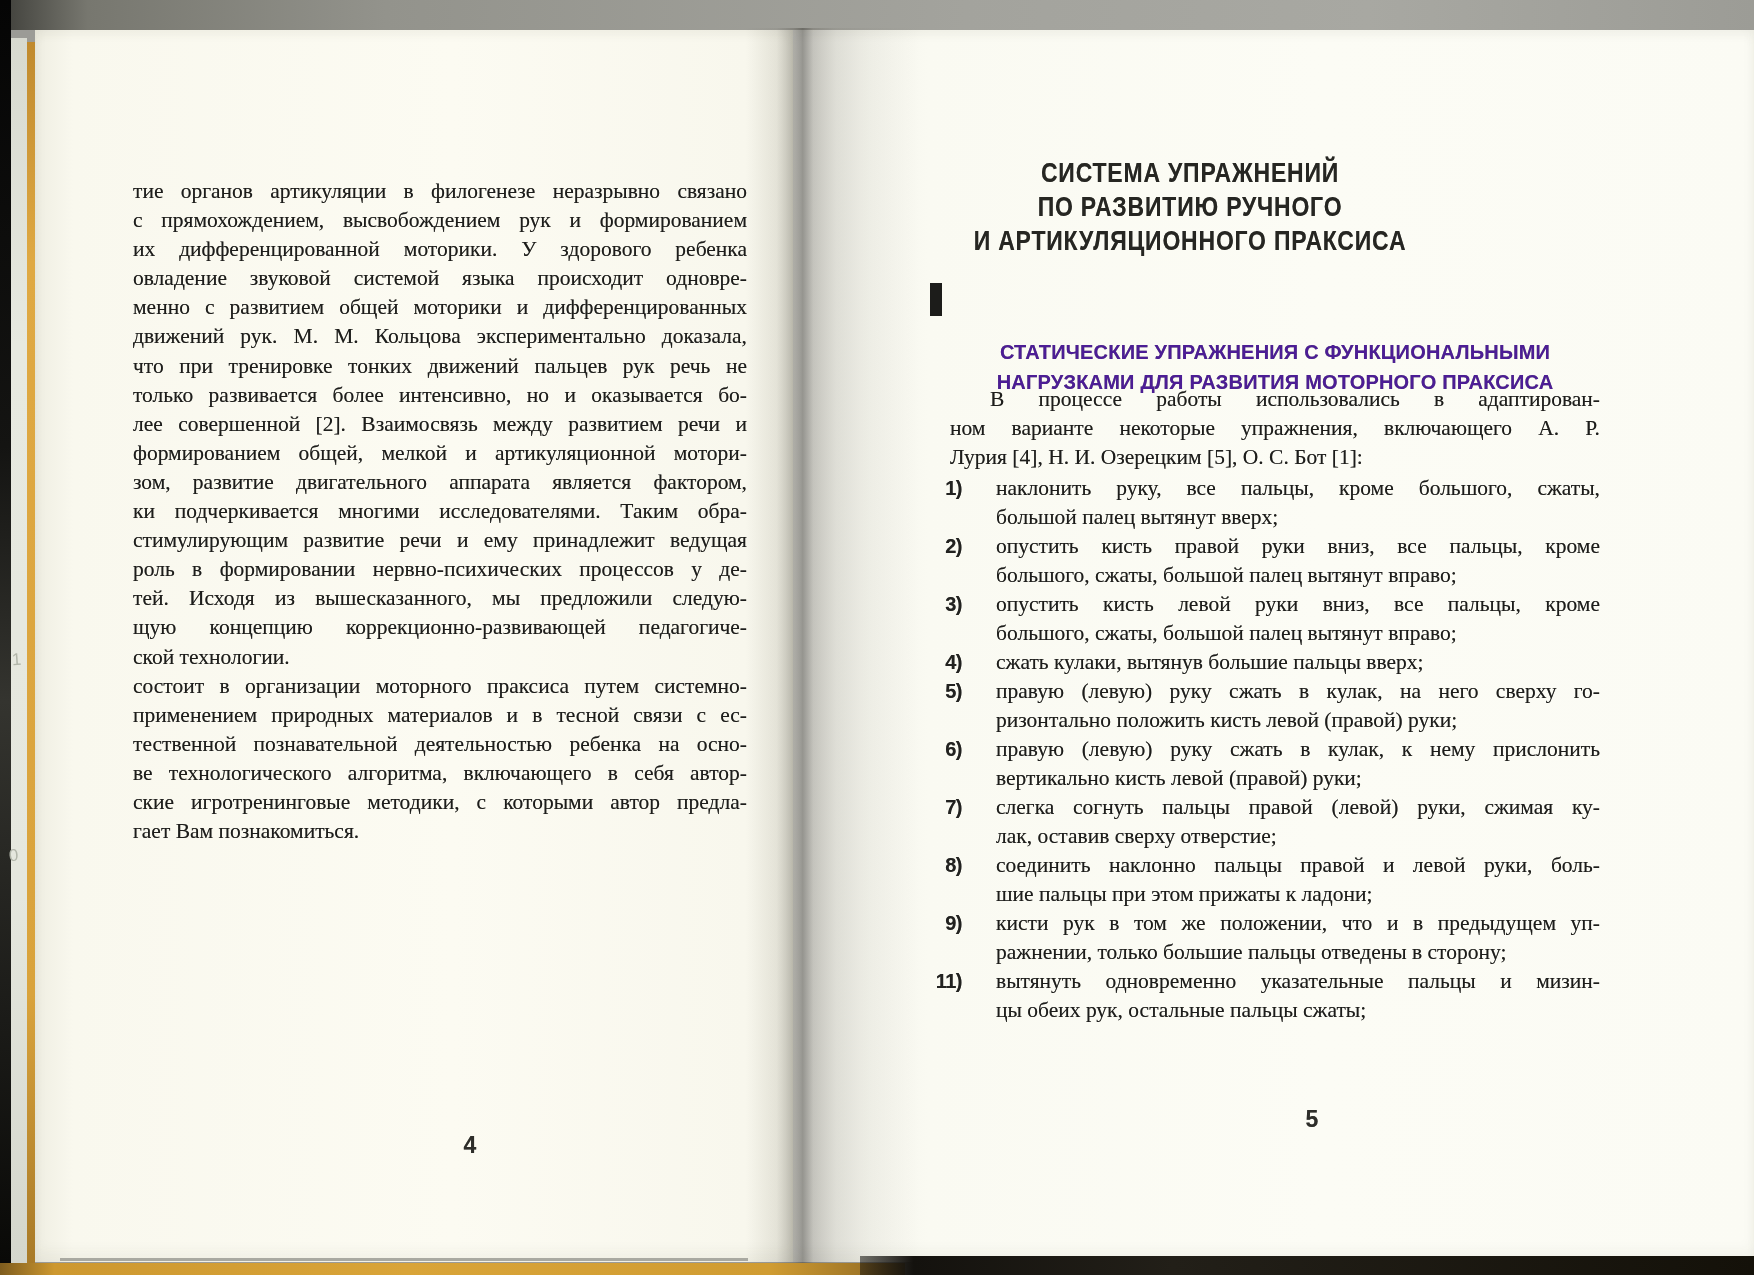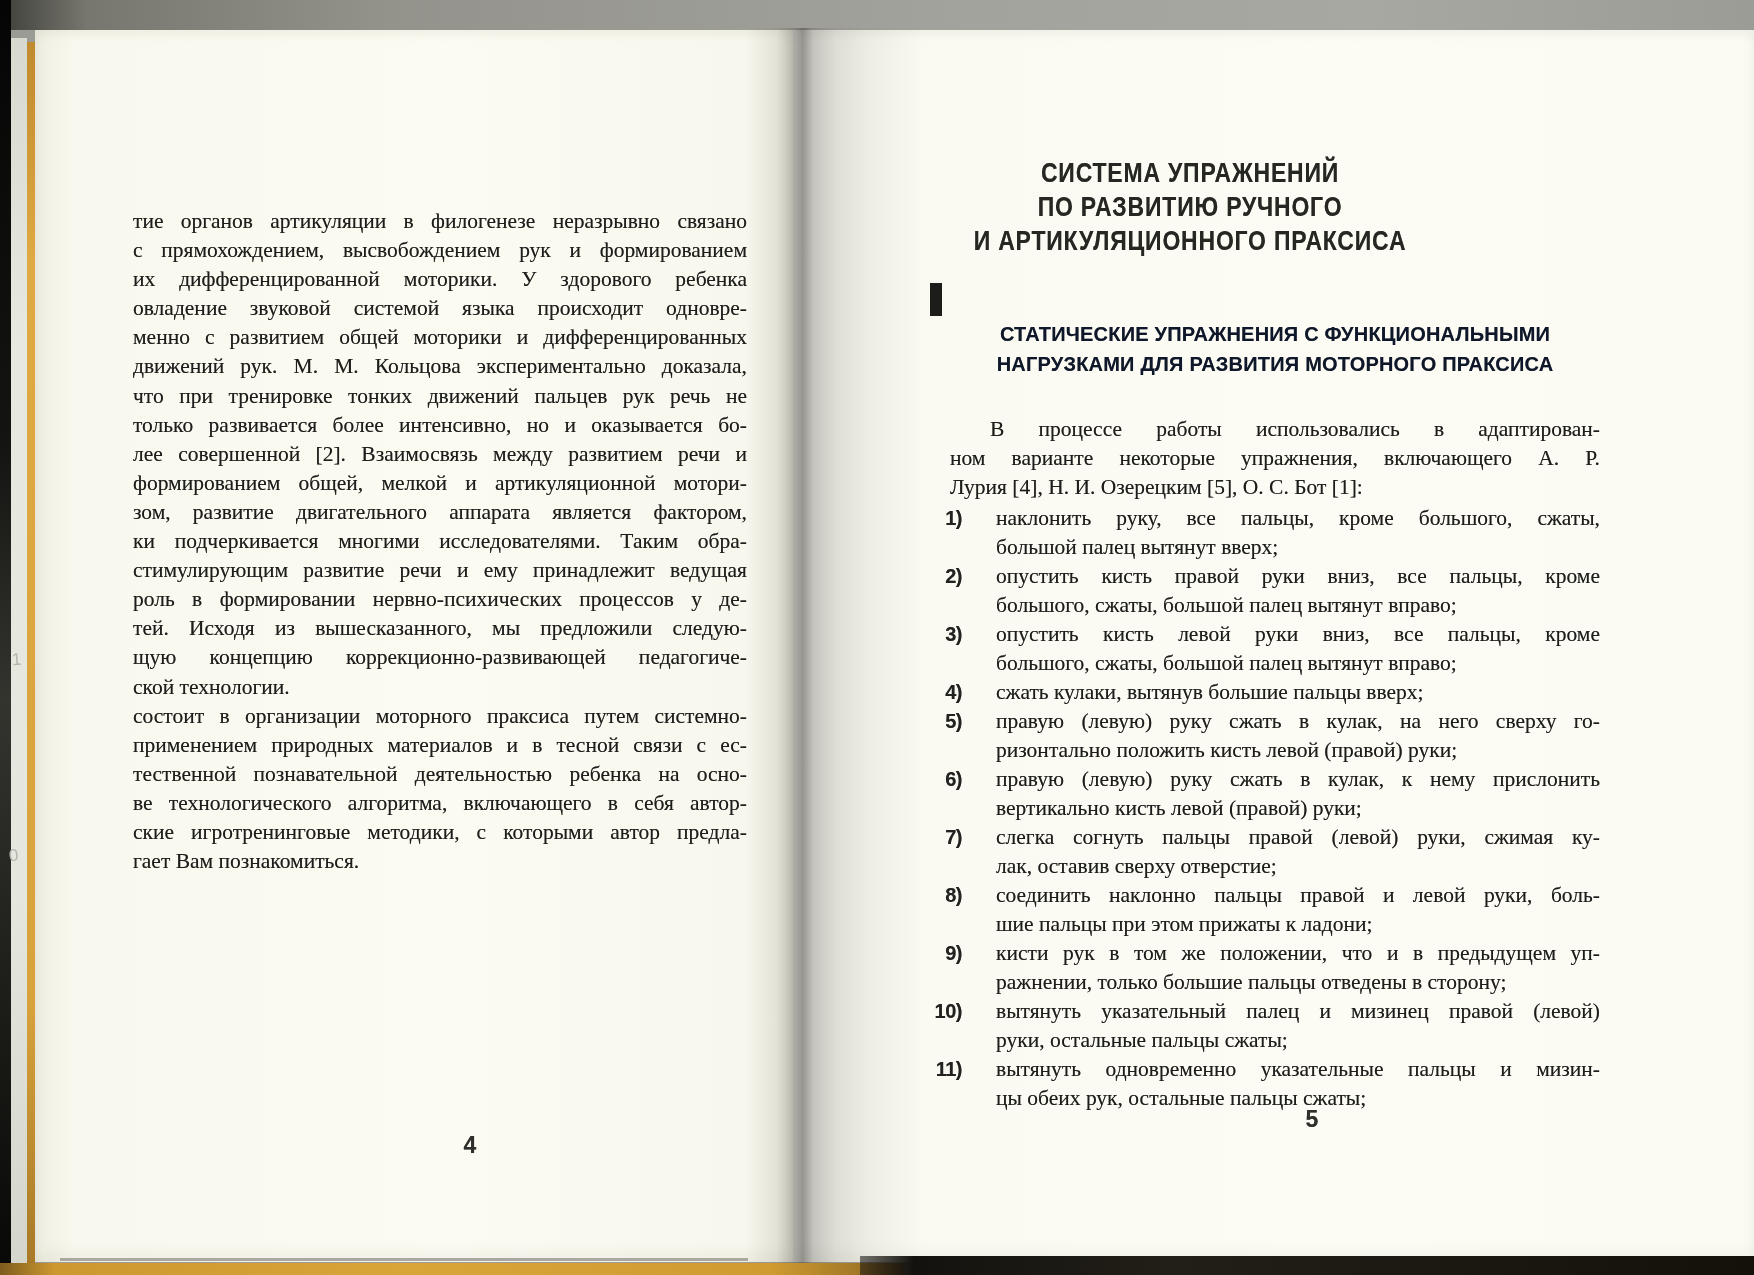--- a/index.html
+++ b/index.html
@@ -38,38 +38,38 @@
 
   
   .bottom-line{position:absolute;left:60px;top:1258px;width:688px;height:3px;background:#a9a9a1;}
   .bottom-gold{position:absolute;left:0;top:1263px;width:905px;height:12px;
     background:linear-gradient(90deg,#7e5c1e 0%,#cd9830 6%,#d9a438 45%,#d09c32 85%,#8a6522 100%);}
   .bottom-dark{position:absolute;left:860px;top:1256px;width:894px;height:19px;
     background:linear-gradient(90deg,rgba(20,18,14,0.55) 0%,#14120e 6%,#221f18 35%,#141109 100%);}
 
   
   .block{position:absolute;color:#1d1d1b;text-shadow:0 0 0.5px rgba(35,35,32,0.55);}
-  .body-col{font-size:21.5px;margin-top:30px;}
+  .body-col{font-size:21.5px;}
   .tl{text-align:justify;text-align-last:justify;}
   .tl.end{text-align-last:left;}
   .tl.ind{text-indent:40px;}
 
   #left-text{left:133px;top:177px;width:614px;line-height:29.1px;}
   #folio-left{left:395px;top:1132px;width:150px;text-align:center;
     font-family:"Liberation Sans",sans-serif;font-weight:bold;font-size:23px;color:#2e2e2a;}
   #folio-right{left:1237px;top:1106px;width:150px;text-align:center;
     font-family:"Liberation Sans",sans-serif;font-weight:bold;font-size:23px;color:#2e2e2a;}
 
   #right-title{left:890px;top:156px;width:600px;text-align:center;
     font-family:"Liberation Sans",sans-serif;font-weight:bold;font-size:28px;line-height:34px;
     letter-spacing:1px;color:#262622;transform:scaleX(0.82);transform-origin:50% 0;}
   #section-bar{position:absolute;left:930px;top:283px;width:12px;height:33px;background:#1c1c1a;}
-  #right-subtitle{left:950px;top:319px;width:650px;text-align:center;
+  #right-subtitle{left:950px;top:337px;width:650px;text-align:center;
     font-family:"Liberation Sans",sans-serif;font-weight:bold;font-size:20px;line-height:30px;
-    letter-spacing:0.2px;color:#0f172a;}
+    letter-spacing:0.2px;color:#4c1d95;}
 
   #right-intro{left:950px;top:385px;width:650px;line-height:29px;}
   #right-list{left:907px;top:474px;width:693px;line-height:29px;}
   .item{position:relative;padding-left:89px;}
   .item .num{position:absolute;left:0;top:0;width:55px;text-align:right;
     font-weight:bold;font-family:"Liberation Sans",sans-serif;font-size:20px;
     letter-spacing:-0.5px;color:#222220;}
 </style>
 </head>
 <body>
@@ -172,25 +172,20 @@
         <span class="num">8)</span>
         <div class="tl">соединить наклонно пальцы правой и левой руки, боль-</div>
         <div class="tl end">шие пальцы при этом прижаты к ладони;</div>
       </div>
       <div class="item">
         <span class="num">9)</span>
         <div class="tl">кисти рук в том же положении, что и в предыдущем уп-</div>
         <div class="tl end">ражнении, только большие пальцы отведены в сторону;</div>
       </div>
       <div class="item">
-        <span class="num">10)</span>
-        <div class="tl">вытянуть указательный палец и мизинец правой (левой)</div>
-        <div class="tl end">руки, остальные пальцы сжаты;</div>
-      </div>
-      <div class="item">
         <span class="num">11)</span>
         <div class="tl">вытянуть одновременно указательные пальцы и мизин-</div>
         <div class="tl end">цы обеих рук, остальные пальцы сжаты;</div>
       </div>
     </div>
   <div id="folio-right" class="block">5</div>
 
   <div class="bottom-line"></div>
   <div class="bottom-gold"></div>
   <div class="bottom-dark"></div>

